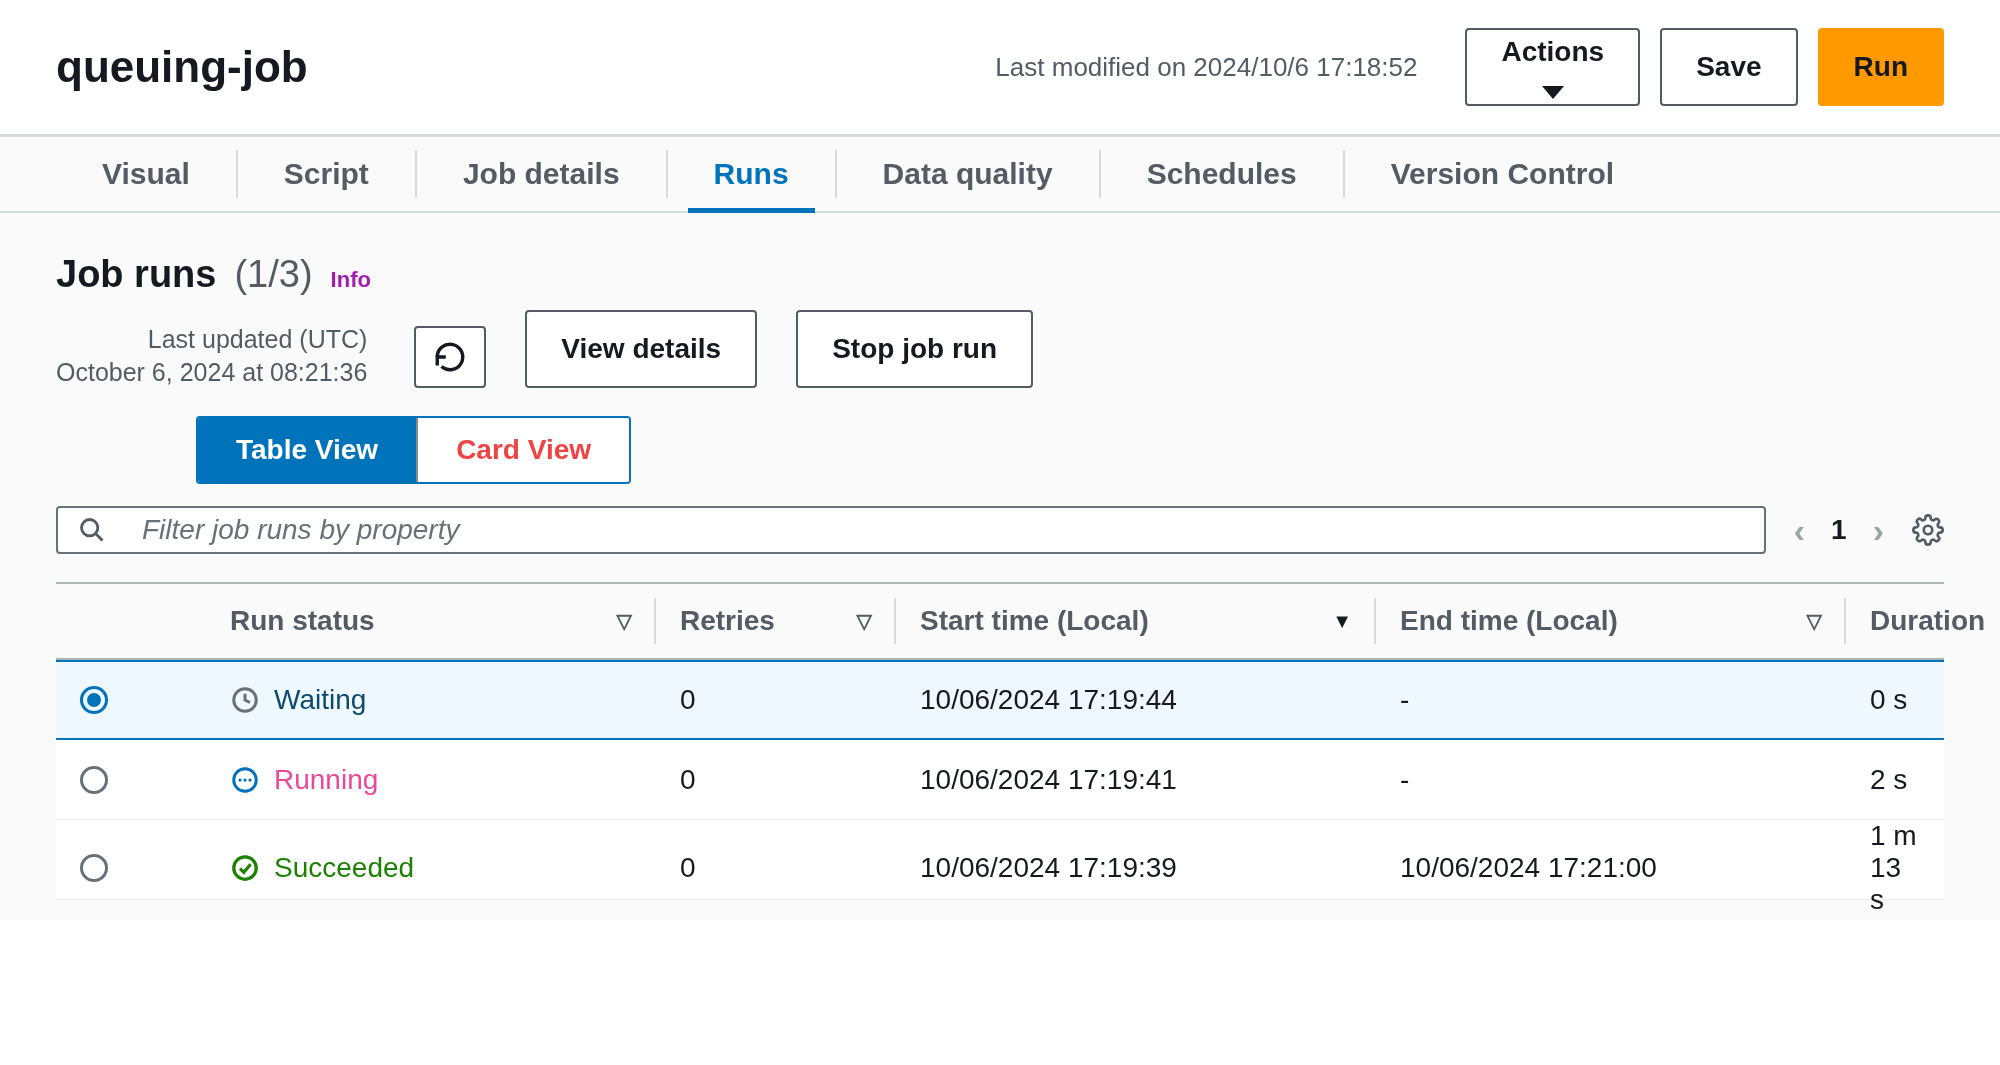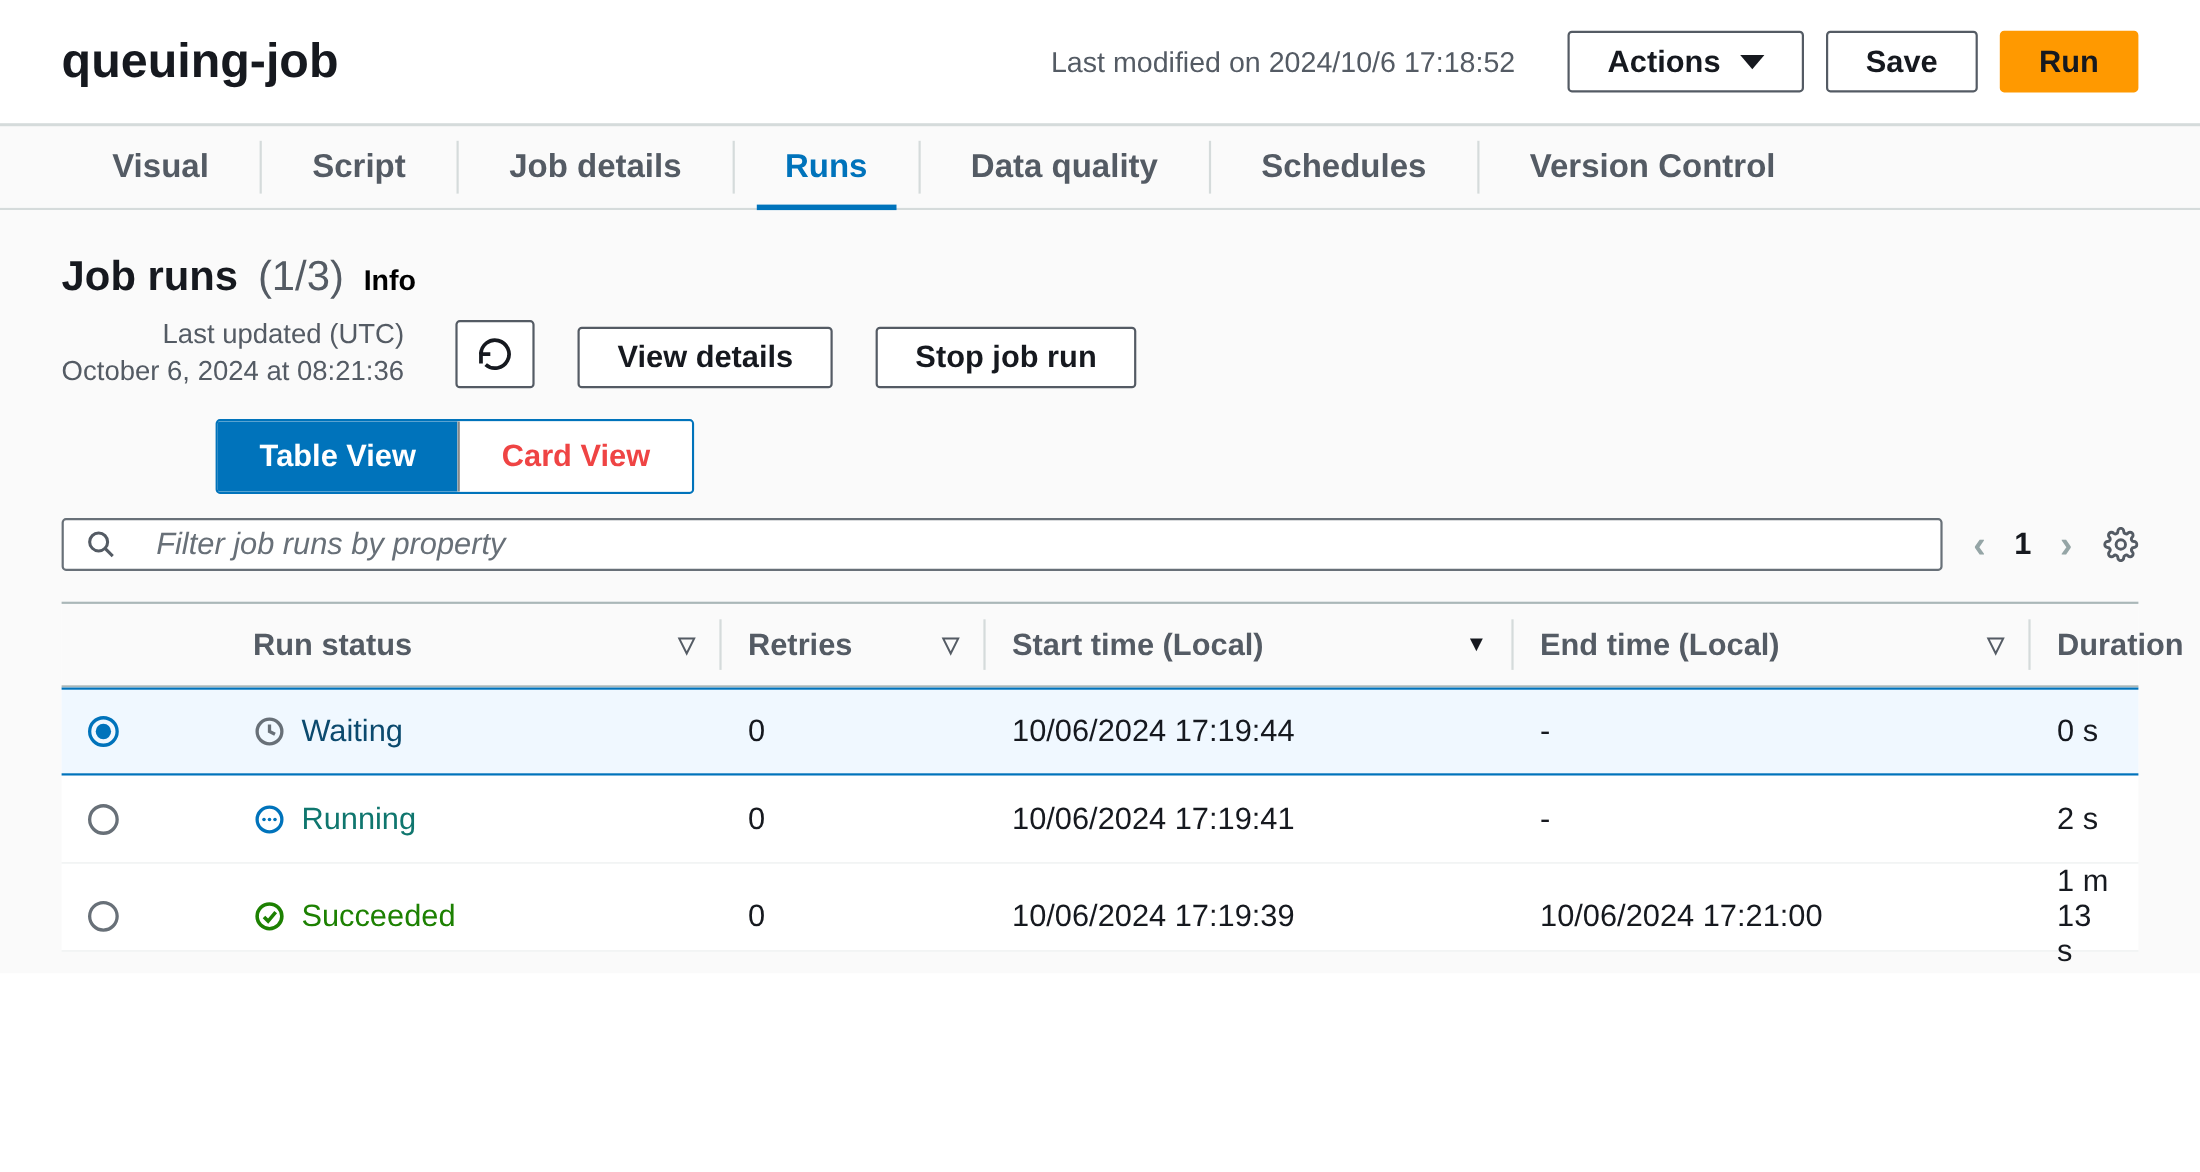--- a/index.html
+++ b/index.html
@@ -28,31 +28,32 @@
   .last-modified {
     font-size: 26px;
     color: #545b64;
     margin-right: 28px;
     font-weight: 400;
   }
   .btn {
     display: inline-flex;
     align-items: center;
     justify-content: center;
-    height: 56px;
+    height: 78px;
     padding: 0 34px;
     font-size: 28px;
     font-weight: 700;
     background: #fff;
     border: 2px solid #545b64;
     border-radius: 4px;
     color: #16191f;
     margin-left: 20px;
     cursor: pointer;
     gap: 18px;
+    flex-direction: column;
   }
   .btn.primary {
     background: #ff9900;
     border-color: #ff9900;
     color: #16191f;
   }
   .caret-down {
     width: 0; height: 0;
     border-left: 11px solid transparent;
     border-right: 11px solid transparent;
@@ -109,22 +110,22 @@
   .section-title {
     font-size: 38px;
     font-weight: 800;
   }
   .section-count {
     font-size: 38px;
     font-weight: 400;
     color: #545b64;
   }
   .info-link {
-    font-size: 26px;
-    color: #000000;
+    font-size: 22px;
+    color: #a21caf;
     font-weight: 700;
     cursor: pointer;
     text-align: right;
   }
 
   .actions-row {
     display: flex;
     align-items: flex-end;
     margin-top: 14px;
     gap: 39px;
@@ -259,21 +260,21 @@
     position:relative;
   }
   .radio.checked { border-color: #0073bb; }
   .radio.checked::after {
     content:""; position:absolute; inset:4px;
     background:#0073bb; border-radius:50%;
   }
 
   .status-icon { width: 30px; height: 30px; flex:0 0 auto; }
   .status-waiting { color:#0c4a6e; }
-  .status-running { color:#0f766e; }
+  .status-running { color:#ec4899; }
   .status-succeeded { color:#1d8102; }
 
 </style>
 </head>
 <body>
 
 <div class="page">
 
   <div class="header">
     <div class="job-title">queuing-job</div>

